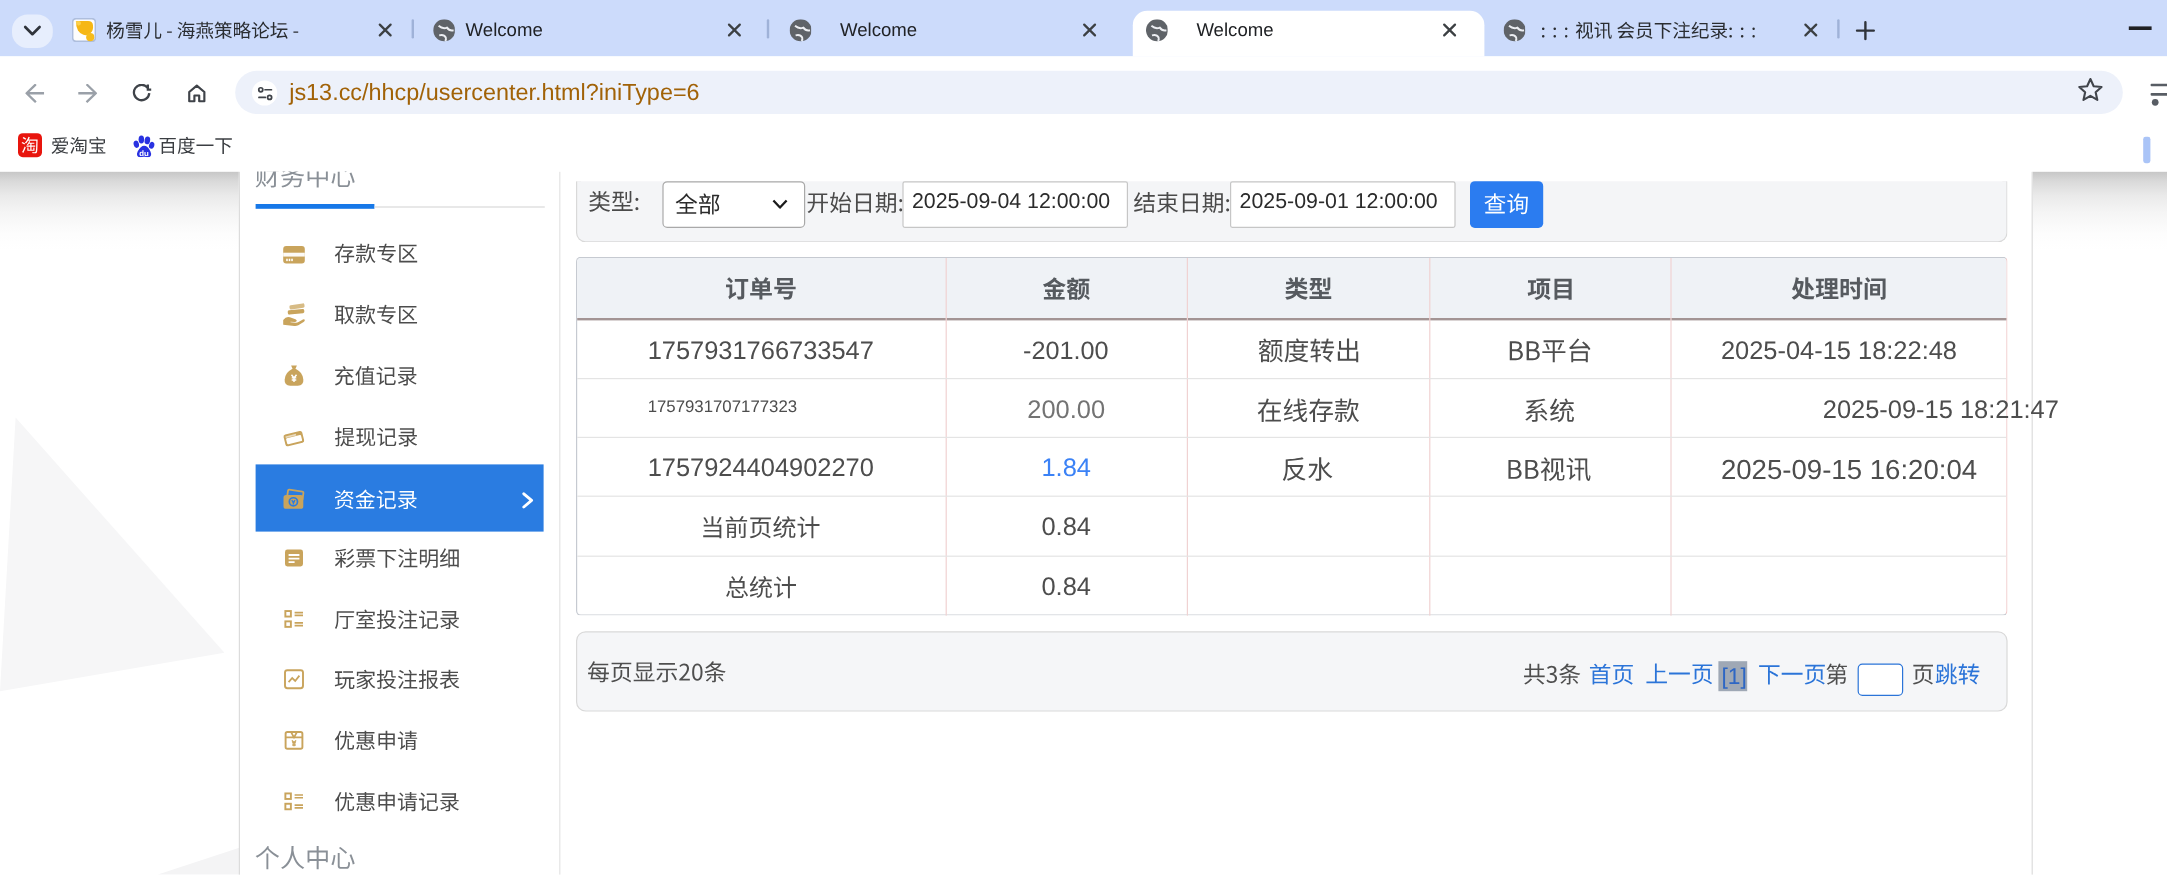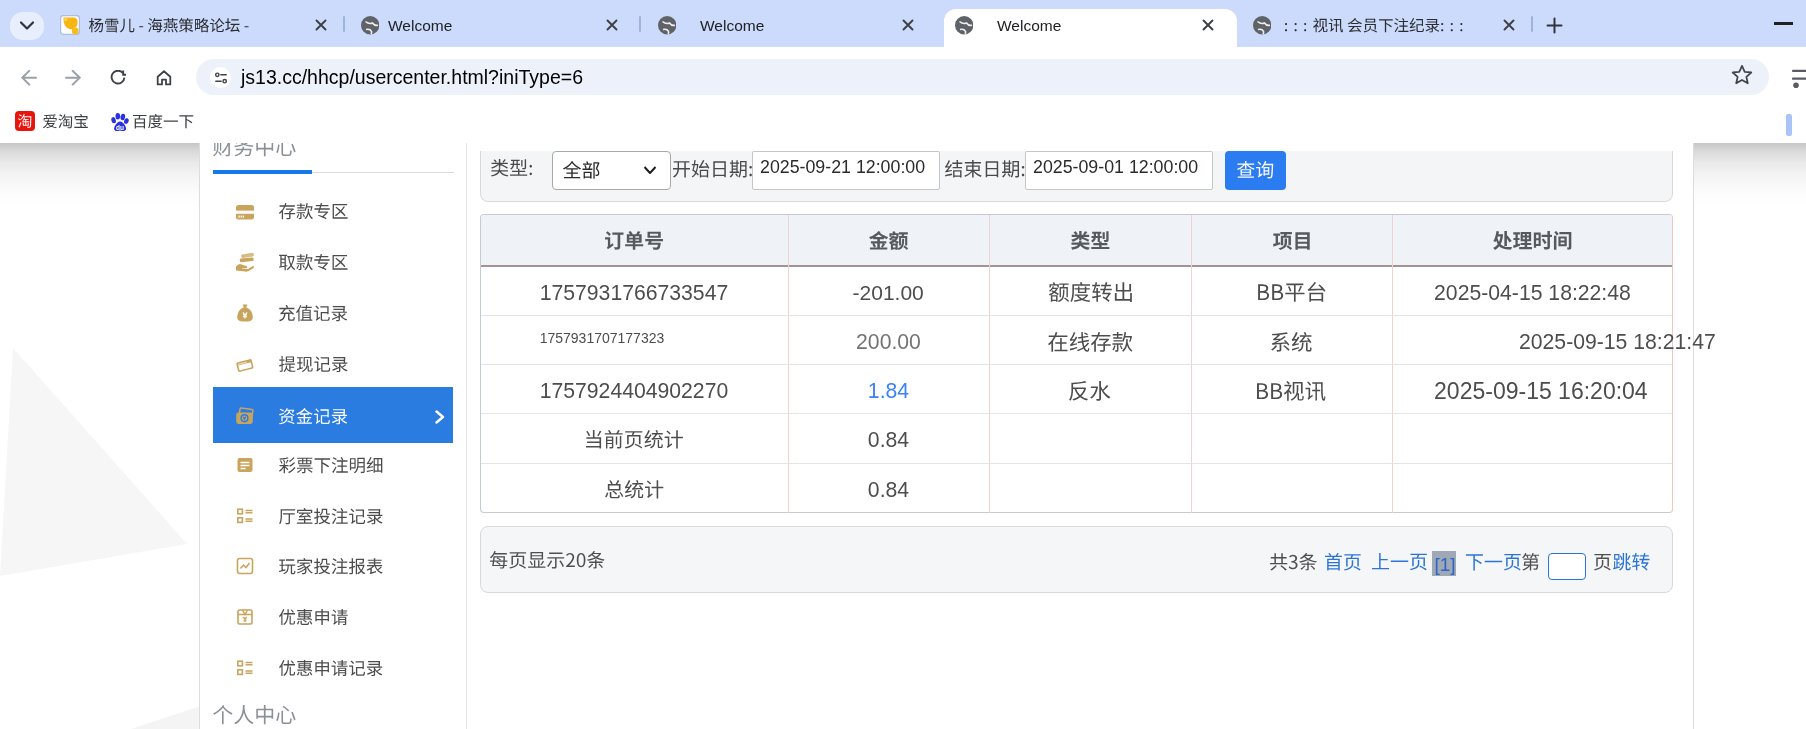--- a/index.html
+++ b/index.html
@@ -81,21 +81,21 @@
     <path d="M1.7 6.7 L8 1.3 L14.3 6.7 V14.4 H10 V9.6 H6 V14.4 H1.7 Z" fill="none" stroke="#3f4349" stroke-width="1.8" stroke-linejoin="round"></path>
   </svg>
 <div style="position:absolute;left:196px;top:59px;width:1573px;height:36px;background:#edf1fa;border-radius:18px"></div>
 <div style="position:absolute;left:209.5px;top:66.5px;width:21.5px;height:21.5px;background:#fff;border-radius:11px"></div>
 <svg style="position:absolute;left:212.5px;top:69.5px" width="16" height="16" viewBox="0 0 16 20">
     <circle cx="3.4" cy="6" r="2.1" fill="none" stroke="#3f4349" stroke-width="1.8"></circle>
     <path d="M7.8 6 H14.5" stroke="#3f4349" stroke-width="1.8" stroke-linecap="round"></path>
 <circle cx="12.6" cy="14" r="2.1" fill="none" stroke="#3f4349" stroke-width="1.8"></circle>
     <path d="M1.5 14 H8.2" stroke="#3f4349" stroke-width="1.8" stroke-linecap="round"></path>
   </svg>
-<div style="position:absolute;left:241px;top:68px;font-size:19.5px;color:#000000;font-weight:400;white-space:nowrap;line-height:1">js13.cc/hhcp/usercenter.html?iniType=6</div>
+<div style="position:absolute;left:241px;top:68px;font-size:19.5px;color:#a16207;font-weight:400;white-space:nowrap;line-height:1">js13.cc/hhcp/usercenter.html?iniType=6</div>
 <svg style="position:absolute;left:1730px;top:63px" width="24" height="24" viewBox="0 0 24 24">
     <svg viewBox="0 0 22 22" width="24" height="24">
       <path d="M11 2.6 L13.5 8.1 L19.5 8.7 L15 12.7 L16.3 18.6 L11 15.5 L5.7 18.6 L7 12.7 L2.5 8.7 L8.5 8.1 Z" fill="none" stroke="#41454b" stroke-width="1.6" stroke-linejoin="round"></path>
     </svg>
   </svg>
 <svg style="position:absolute;left:1792px;top:66px" width="14" height="24" viewBox="0 0 14 24">
     <path d="M1 4.8 H14 M1 12.6 H14" stroke="#585d64" stroke-width="2.2" stroke-linecap="round"></path>
     <circle cx="4" cy="19.3" r="2.8" fill="#585d64"></circle>
   </svg>
 <div style="position:absolute;left:0px;top:99px;width:1806px;height:44px;background:#ffffff"></div>
@@ -243,21 +243,21 @@
 <svg style="position:absolute;left:563.0px;top:17.7px;overflow:visible" width="36.5" height="17.7" viewBox="0.49 -16.17 36.52 17.65">
       <path d="M3.9 -4.7H15.4V-3.4H3.9ZM3.7 -8.9H15.4V-7.7H3.7ZM1.4 -0.3H17.7V1.0H1.4ZM8.8 -8.4H10.2V0.4H8.8ZM9.4 -16.2 10.6 -15.6Q9.6 -14.0 8.1 -12.5Q6.6 -11.0 5.0 -9.7Q3.3 -8.5 1.5 -7.6Q1.3 -7.9 1.0 -8.2Q0.8 -8.5 0.5 -8.8Q2.2 -9.6 3.9 -10.7Q5.6 -11.9 7.0 -13.3Q8.4 -14.7 9.4 -16.2ZM9.9 -15.6Q11.7 -13.3 13.9 -11.7Q16.1 -10.1 18.6 -8.7Q18.3 -8.5 18.0 -8.2Q17.7 -7.8 17.6 -7.5Q15.9 -8.5 14.4 -9.6Q12.9 -10.7 11.5 -12.0Q10.1 -13.3 8.7 -15.0Z M30.9 -15.0H35.8V-13.6H32.2V1.5H30.9ZM35.5 -15.0H35.8L36.0 -15.0L37.0 -14.4Q36.5 -13.1 35.9 -11.5Q35.3 -10.0 34.7 -8.7Q35.9 -7.3 36.4 -6.2Q36.8 -5.1 36.8 -4.1Q36.8 -3.2 36.6 -2.6Q36.4 -1.9 35.9 -1.6Q35.7 -1.5 35.4 -1.4Q35.1 -1.3 34.7 -1.2Q34.4 -1.2 33.9 -1.2Q33.5 -1.2 33.1 -1.2Q33.1 -1.5 33.0 -1.9Q32.9 -2.3 32.7 -2.6Q33.1 -2.5 33.5 -2.5Q33.9 -2.5 34.2 -2.5Q34.4 -2.5 34.6 -2.6Q34.8 -2.6 35.0 -2.7Q35.2 -2.9 35.4 -3.3Q35.5 -3.7 35.5 -4.2Q35.5 -5.1 35.0 -6.2Q34.5 -7.2 33.3 -8.5Q33.6 -9.3 33.9 -10.1Q34.2 -10.9 34.5 -11.7Q34.8 -12.5 35.1 -13.2Q35.4 -14.0 35.5 -14.5ZM20.5 -13.7H29.5V-12.4H20.5ZM20.0 -8.6H29.9V-7.3H20.0ZM21.7 -11.9 22.9 -12.3Q23.4 -11.5 23.7 -10.6Q24.0 -9.7 24.2 -9.0L22.9 -8.6Q22.7 -9.3 22.4 -10.2Q22.1 -11.2 21.7 -11.9ZM27.2 -12.3 28.7 -12.0Q28.4 -11.3 28.1 -10.6Q27.8 -9.9 27.5 -9.2Q27.2 -8.5 26.9 -8.0L25.7 -8.3Q26.0 -8.9 26.3 -9.6Q26.6 -10.3 26.8 -11.0Q27.1 -11.7 27.2 -12.3ZM21.8 -0.8H28.3V0.5H21.8ZM21.1 -5.5H29.1V1.3H27.6V-4.2H22.4V1.4H21.1ZM23.7 -15.7 25.0 -16.0Q25.3 -15.4 25.6 -14.7Q25.9 -14.0 26.0 -13.5L24.7 -13.1Q24.5 -13.6 24.3 -14.3Q24.0 -15.1 23.7 -15.7Z" fill="#2b2b2b"></path>
     </svg>
 <svg style="position:absolute;left:643px;top:22px" width="14" height="10" viewBox="0 0 14 10">
       <path d="M1.5 2 L7 8 L12.5 2" fill="none" stroke="#1c1c1c" stroke-width="1.9" stroke-linejoin="round"></path>
     </svg>
 <svg style="position:absolute;left:672.5px;top:17.2px;overflow:visible" width="78.9" height="17.6" viewBox="0.99 -15.98 78.91 17.57">
       <path d="M1.7 -14.7H17.4V-13.4H1.7ZM1.0 -7.9H18.0V-6.6H1.0ZM12.3 -14.0H13.8V1.5H12.3ZM5.6 -14.0H7.0V-8.8Q7.0 -7.4 6.9 -6.0Q6.7 -4.6 6.2 -3.2Q5.7 -1.9 4.8 -0.7Q3.8 0.6 2.2 1.6Q2.0 1.4 1.8 1.2Q1.7 1.0 1.4 0.8Q1.2 0.6 1.0 0.5Q2.6 -0.4 3.5 -1.5Q4.4 -2.6 4.8 -3.8Q5.3 -5.0 5.4 -6.3Q5.6 -7.5 5.6 -8.8Z M28.7 -0.6H35.5V0.7H28.7ZM27.8 -6.2H36.2V1.5H34.8V-4.9H29.1V1.5H27.8ZM33.1 -12.7 34.2 -13.2Q34.8 -12.4 35.5 -11.4Q36.1 -10.5 36.6 -9.5Q37.1 -8.6 37.4 -7.9L36.2 -7.2Q35.9 -8.0 35.4 -8.9Q34.9 -9.9 34.3 -10.9Q33.7 -11.8 33.1 -12.7ZM27.2 -7.7Q27.1 -7.9 27.0 -8.1Q27.0 -8.4 26.9 -8.7Q26.8 -8.9 26.7 -9.1Q26.9 -9.2 27.2 -9.5Q27.5 -9.8 27.9 -10.3Q28.1 -10.6 28.4 -11.2Q28.8 -11.7 29.2 -12.5Q29.7 -13.3 30.1 -14.2Q30.6 -15.1 30.9 -16.0L32.4 -15.6Q31.8 -14.2 31.1 -13.0Q30.4 -11.7 29.7 -10.6Q28.9 -9.5 28.2 -8.5V-8.5Q28.2 -8.5 28.0 -8.4Q27.9 -8.4 27.7 -8.2Q27.5 -8.1 27.3 -8.0Q27.2 -7.9 27.2 -7.7ZM27.2 -7.7 27.1 -8.9 28.0 -9.4 36.1 -9.9Q36.1 -9.6 36.2 -9.2Q36.3 -8.9 36.3 -8.6Q34.0 -8.5 32.5 -8.3Q30.9 -8.2 29.9 -8.1Q28.9 -8.1 28.4 -8.0Q27.9 -7.9 27.6 -7.9Q27.3 -7.8 27.2 -7.7ZM20.2 -5.5Q20.5 -6.5 20.9 -7.8Q21.2 -9.0 21.5 -10.4Q21.8 -11.9 22.0 -13.3Q22.2 -14.6 22.4 -15.9L23.7 -15.8Q23.6 -14.5 23.3 -13.1Q23.0 -11.6 22.7 -10.2Q22.4 -8.8 22.1 -7.5Q21.8 -6.2 21.5 -5.1ZM19.8 -12.1H25.5V-10.7H19.8ZM25.1 -12.1H25.3L25.6 -12.1L26.4 -12.0Q26.1 -8.3 25.4 -5.7Q24.7 -3.0 23.5 -1.3Q22.3 0.4 20.6 1.5Q20.5 1.2 20.2 0.9Q20.0 0.6 19.8 0.4Q21.3 -0.5 22.4 -2.1Q23.5 -3.7 24.2 -6.1Q24.9 -8.5 25.1 -11.8ZM20.2 -5.5 21.0 -6.6Q21.8 -6.0 22.7 -5.4Q23.5 -4.8 24.3 -4.1Q25.1 -3.4 25.7 -2.8Q26.4 -2.1 26.8 -1.6L25.9 -0.4Q25.5 -1.0 24.9 -1.6Q24.2 -2.3 23.5 -3.0Q22.7 -3.7 21.9 -4.4Q21.0 -5.0 20.2 -5.5Z M41.3 -14.7H53.8V1.2H52.3V-13.2H42.8V1.3H41.3ZM42.3 -8.1H52.9V-6.7H42.3ZM42.3 -1.3H53.0V0.1H42.3Z M68.6 -15.0H73.9V-13.7H68.6ZM68.6 -10.7H73.9V-9.4H68.6ZM68.6 -6.2H73.9V-4.9H68.6ZM73.2 -15.0H74.6V-0.3Q74.6 0.3 74.5 0.7Q74.3 1.0 73.9 1.2Q73.5 1.3 72.8 1.4Q72.1 1.4 71.1 1.4Q71.0 1.2 70.9 0.8Q70.8 0.3 70.6 0.1Q71.4 0.1 72.0 0.1Q72.7 0.1 72.9 0.1Q73.1 0.1 73.2 -0.0Q73.2 -0.1 73.2 -0.3ZM68.0 -15.0H69.3V-8.1Q69.3 -7.0 69.3 -5.8Q69.2 -4.5 69.0 -3.2Q68.8 -1.9 68.4 -0.6Q68.1 0.6 67.4 1.6Q67.3 1.5 67.1 1.3Q66.9 1.1 66.7 1.0Q66.4 0.9 66.3 0.8Q67.1 -0.5 67.4 -2.0Q67.8 -3.6 67.9 -5.2Q68.0 -6.7 68.0 -8.1ZM58.0 -13.4H67.1V-12.2H58.0ZM60.2 -10.5H65.0V-9.3H60.2ZM60.2 -7.5H65.1V-6.3H60.2ZM57.7 -4.4H67.1V-3.1H57.7ZM59.6 -15.7H60.9V-3.9H59.6ZM64.4 -15.7H65.7V-3.9H64.4ZM60.4 -2.7 61.7 -2.3Q61.2 -1.3 60.4 -0.2Q59.7 0.8 58.9 1.5Q58.8 1.4 58.6 1.2Q58.4 1.1 58.1 0.9Q57.9 0.8 57.7 0.7Q58.5 0.0 59.2 -0.9Q59.9 -1.7 60.4 -2.7ZM63.1 -2.1 64.2 -2.7Q64.6 -2.3 65.0 -1.8Q65.4 -1.3 65.7 -0.8Q66.0 -0.3 66.2 0.1L65.1 0.8Q64.9 0.4 64.6 -0.1Q64.2 -0.6 63.9 -1.1Q63.5 -1.7 63.1 -2.1Z M78.6 -7.4Q78.1 -7.4 77.8 -7.8Q77.4 -8.2 77.4 -8.7Q77.4 -9.3 77.8 -9.7Q78.1 -10.1 78.6 -10.1Q79.2 -10.1 79.5 -9.7Q79.9 -9.3 79.9 -8.7Q79.9 -8.2 79.5 -7.8Q79.2 -7.4 78.6 -7.4ZM78.6 0.2Q78.1 0.2 77.8 -0.1Q77.4 -0.5 77.4 -1.1Q77.4 -1.7 77.8 -2.0Q78.1 -2.4 78.6 -2.4Q79.2 -2.4 79.5 -2.0Q79.9 -1.7 79.9 -1.1Q79.9 -0.5 79.5 -0.1Q79.2 0.2 78.6 0.2Z" fill="#4a4a4a"></path>
     </svg>
 <div style="position:absolute;left:752px;top:8px;width:188px;height:38.5px;background:#fff;border:1px solid #c6c6c6;border-radius:2px"></div>
-<div style="position:absolute;left:760px;top:15.5px;font-size:17.8px;color:#2b2b2b;font-weight:400;white-space:nowrap;line-height:1">2025-09-21 12:00:00</div>
+<div style="position:absolute;left:760px;top:15.5px;font-size:17.8px;color:#2b2b2b;font-weight:400;white-space:nowrap;line-height:1">2025-09-04 12:00:00</div>
 <svg style="position:absolute;left:944.5px;top:17.2px;overflow:visible" width="79.3" height="17.6" viewBox="0.57 -15.98 79.33 17.57">
       <path d="M1.2 -3.5Q1.2 -3.6 1.1 -3.9Q1.0 -4.2 0.9 -4.4Q0.8 -4.7 0.7 -4.9Q1.0 -4.9 1.4 -5.3Q1.8 -5.6 2.2 -6.1Q2.5 -6.4 3.0 -7.0Q3.4 -7.5 4.0 -8.3Q4.6 -9.1 5.2 -10.1Q5.8 -11.0 6.3 -12.0L7.7 -11.2Q6.4 -9.3 5.0 -7.4Q3.6 -5.6 2.2 -4.3V-4.2Q2.2 -4.2 2.1 -4.2Q1.9 -4.1 1.7 -4.0Q1.5 -3.9 1.3 -3.7Q1.2 -3.6 1.2 -3.5ZM1.2 -3.5 1.1 -4.7 1.9 -5.2 7.6 -6.1Q7.5 -5.8 7.6 -5.5Q7.6 -5.1 7.6 -4.9Q5.6 -4.5 4.4 -4.3Q3.2 -4.0 2.6 -3.9Q2.0 -3.8 1.7 -3.7Q1.4 -3.6 1.2 -3.5ZM1.1 -8.1Q1.0 -8.3 0.9 -8.5Q0.9 -8.8 0.8 -9.1Q0.7 -9.3 0.6 -9.5Q0.8 -9.6 1.1 -9.9Q1.4 -10.2 1.7 -10.7Q1.8 -10.9 2.1 -11.4Q2.4 -11.9 2.8 -12.7Q3.2 -13.4 3.6 -14.2Q3.9 -15.0 4.2 -15.8L5.7 -15.2Q5.2 -14.1 4.6 -13.0Q4.0 -11.8 3.3 -10.8Q2.7 -9.8 2.0 -8.9V-8.9Q2.0 -8.9 1.9 -8.8Q1.7 -8.7 1.5 -8.6Q1.3 -8.5 1.2 -8.4Q1.1 -8.2 1.1 -8.1ZM1.1 -8.1 1.0 -9.2 1.8 -9.6 5.8 -10.0Q5.7 -9.7 5.7 -9.4Q5.6 -9.0 5.6 -8.8Q4.3 -8.6 3.4 -8.5Q2.6 -8.4 2.1 -8.4Q1.7 -8.3 1.4 -8.2Q1.2 -8.2 1.1 -8.1ZM0.7 -1.0Q1.6 -1.2 2.7 -1.4Q3.8 -1.6 5.1 -1.9Q6.3 -2.1 7.6 -2.4L7.7 -1.0Q5.9 -0.6 4.1 -0.2Q2.3 0.1 0.9 0.5ZM7.8 -13.4H17.9V-12.0H7.8ZM8.2 -9.1H17.6V-7.7H8.2ZM9.5 -0.6H16.4V0.7H9.5ZM12.1 -16.0H13.6V-8.4H12.1ZM8.7 -5.8H17.1V1.4H15.7V-4.5H10.1V1.5H8.7Z M20.4 -13.9H36.6V-12.6H20.4ZM27.7 -15.9H29.2V1.5H27.7ZM27.6 -5.8 28.8 -5.3Q28.1 -4.3 27.2 -3.4Q26.3 -2.5 25.2 -1.7Q24.1 -0.9 23.0 -0.2Q21.9 0.4 20.7 0.9Q20.7 0.7 20.5 0.5Q20.3 0.3 20.1 0.1Q19.9 -0.2 19.8 -0.3Q20.9 -0.7 22.0 -1.3Q23.1 -1.8 24.2 -2.6Q25.2 -3.3 26.1 -4.1Q27.0 -5.0 27.6 -5.8ZM29.4 -5.8Q30.3 -4.6 31.6 -3.6Q32.8 -2.5 34.3 -1.7Q35.9 -0.8 37.4 -0.3Q37.2 -0.2 37.0 0.0Q36.8 0.2 36.6 0.5Q36.5 0.7 36.3 0.9Q34.8 0.3 33.3 -0.6Q31.8 -1.6 30.5 -2.8Q29.2 -4.0 28.3 -5.2ZM23.1 -9.3V-6.3H33.9V-9.3ZM21.8 -10.5H35.3V-5.1H21.8Z M41.3 -14.7H53.8V1.2H52.3V-13.2H42.8V1.3H41.3ZM42.3 -8.1H52.9V-6.7H42.3ZM42.3 -1.3H53.0V0.1H42.3Z M68.6 -15.0H73.9V-13.7H68.6ZM68.6 -10.7H73.9V-9.4H68.6ZM68.6 -6.2H73.9V-4.9H68.6ZM73.2 -15.0H74.6V-0.3Q74.6 0.3 74.5 0.7Q74.3 1.0 73.9 1.2Q73.5 1.3 72.8 1.4Q72.1 1.4 71.1 1.4Q71.0 1.2 70.9 0.8Q70.8 0.3 70.6 0.1Q71.4 0.1 72.0 0.1Q72.7 0.1 72.9 0.1Q73.1 0.1 73.2 -0.0Q73.2 -0.1 73.2 -0.3ZM68.0 -15.0H69.3V-8.1Q69.3 -7.0 69.3 -5.8Q69.2 -4.5 69.0 -3.2Q68.8 -1.9 68.4 -0.6Q68.1 0.6 67.4 1.6Q67.3 1.5 67.1 1.3Q66.9 1.1 66.7 1.0Q66.4 0.9 66.3 0.8Q67.1 -0.5 67.4 -2.0Q67.8 -3.6 67.9 -5.2Q68.0 -6.7 68.0 -8.1ZM58.0 -13.4H67.1V-12.2H58.0ZM60.2 -10.5H65.0V-9.3H60.2ZM60.2 -7.5H65.1V-6.3H60.2ZM57.7 -4.4H67.1V-3.1H57.7ZM59.6 -15.7H60.9V-3.9H59.6ZM64.4 -15.7H65.7V-3.9H64.4ZM60.4 -2.7 61.7 -2.3Q61.2 -1.3 60.4 -0.2Q59.7 0.8 58.9 1.5Q58.8 1.4 58.6 1.2Q58.4 1.1 58.1 0.9Q57.9 0.8 57.7 0.7Q58.5 0.0 59.2 -0.9Q59.9 -1.7 60.4 -2.7ZM63.1 -2.1 64.2 -2.7Q64.6 -2.3 65.0 -1.8Q65.4 -1.3 65.7 -0.8Q66.0 -0.3 66.2 0.1L65.1 0.8Q64.9 0.4 64.6 -0.1Q64.2 -0.6 63.9 -1.1Q63.5 -1.7 63.1 -2.1Z M78.6 -7.4Q78.1 -7.4 77.8 -7.8Q77.4 -8.2 77.4 -8.7Q77.4 -9.3 77.8 -9.7Q78.1 -10.1 78.6 -10.1Q79.2 -10.1 79.5 -9.7Q79.9 -9.3 79.9 -8.7Q79.9 -8.2 79.5 -7.8Q79.2 -7.4 78.6 -7.4ZM78.6 0.2Q78.1 0.2 77.8 -0.1Q77.4 -0.5 77.4 -1.1Q77.4 -1.7 77.8 -2.0Q78.1 -2.4 78.6 -2.4Q79.2 -2.4 79.5 -2.0Q79.9 -1.7 79.9 -1.1Q79.9 -0.5 79.5 -0.1Q79.2 0.2 78.6 0.2Z" fill="#4a4a4a"></path>
     </svg>
 <div style="position:absolute;left:1025px;top:8px;width:188px;height:38.5px;background:#fff;border:1px solid #c6c6c6;border-radius:2px"></div>
 <div style="position:absolute;left:1033px;top:15.5px;font-size:17.8px;color:#2b2b2b;font-weight:400;white-space:nowrap;line-height:1">2025-09-01 12:00:00</div>
 <div style="position:absolute;left:1225px;top:7.5px;width:61px;height:39.5px;background:#2b7cf0;border-radius:4px"></div>
 <svg style="position:absolute;left:1237.0px;top:18.3px;overflow:visible" width="36.2" height="17.4" viewBox="0.68 -15.96 36.20 17.41">
       <path d="M5.6 -4.1V-2.5H13.3V-4.1ZM5.6 -6.7V-5.1H13.3V-6.7ZM4.2 -7.7H14.8V-1.5H4.2ZM1.1 -13.5H17.9V-12.3H1.1ZM8.7 -16.0H10.1V-8.3H8.7ZM7.9 -13.2 9.1 -12.7Q8.5 -11.8 7.6 -10.9Q6.8 -10.1 5.8 -9.3Q4.8 -8.5 3.7 -7.9Q2.7 -7.3 1.6 -6.9Q1.5 -7.1 1.3 -7.3Q1.2 -7.5 1.0 -7.7Q0.8 -7.9 0.7 -8.1Q1.7 -8.4 2.7 -9.0Q3.8 -9.5 4.8 -10.2Q5.7 -10.8 6.5 -11.6Q7.4 -12.4 7.9 -13.2ZM10.9 -13.2Q11.5 -12.4 12.3 -11.6Q13.2 -10.9 14.2 -10.3Q15.1 -9.6 16.2 -9.1Q17.3 -8.6 18.3 -8.2Q18.2 -8.1 18.0 -7.9Q17.8 -7.7 17.6 -7.5Q17.5 -7.3 17.4 -7.1Q16.3 -7.5 15.2 -8.1Q14.2 -8.6 13.2 -9.4Q12.2 -10.1 11.3 -11.0Q10.4 -11.8 9.8 -12.7ZM1.4 -0.4H17.7V0.9H1.4Z M21.2 -14.7 22.2 -15.6Q22.6 -15.1 23.1 -14.6Q23.6 -14.1 24.1 -13.7Q24.5 -13.2 24.8 -12.8L23.8 -11.8Q23.5 -12.2 23.1 -12.7Q22.6 -13.2 22.1 -13.8Q21.6 -14.3 21.2 -14.7ZM22.3 0.8 22.0 -0.6 22.4 -1.2 25.8 -3.6Q25.9 -3.4 26.1 -3.0Q26.2 -2.6 26.3 -2.5Q25.1 -1.5 24.4 -1.0Q23.6 -0.4 23.2 -0.1Q22.8 0.2 22.6 0.4Q22.4 0.6 22.3 0.8ZM19.8 -10.0H23.3V-8.6H19.8ZM22.3 0.8Q22.2 0.6 22.1 0.4Q22.0 0.1 21.8 -0.1Q21.7 -0.3 21.6 -0.5Q21.8 -0.6 22.2 -1.1Q22.5 -1.5 22.5 -2.1V-10.0H23.9V-0.9Q23.9 -0.9 23.7 -0.8Q23.6 -0.6 23.3 -0.5Q23.1 -0.3 22.9 -0.1Q22.6 0.2 22.5 0.4Q22.3 0.6 22.3 0.8ZM28.6 -16.0 30.1 -15.6Q29.6 -14.3 29.0 -13.0Q28.4 -11.7 27.6 -10.6Q26.9 -9.5 26.2 -8.7Q26.0 -8.8 25.8 -9.0Q25.6 -9.2 25.3 -9.3Q25.1 -9.5 24.9 -9.6Q25.7 -10.4 26.4 -11.4Q27.1 -12.4 27.7 -13.6Q28.2 -14.8 28.6 -16.0ZM28.3 -13.1H35.9V-11.8H27.6ZM35.5 -13.1H36.9Q36.9 -13.1 36.9 -13.0Q36.9 -12.8 36.9 -12.6Q36.9 -12.5 36.9 -12.3Q36.7 -9.0 36.6 -6.7Q36.5 -4.3 36.4 -2.8Q36.2 -1.3 36.0 -0.5Q35.8 0.3 35.5 0.6Q35.2 1.0 34.9 1.2Q34.5 1.4 34.0 1.4Q33.6 1.5 32.9 1.5Q32.1 1.4 31.3 1.4Q31.3 1.1 31.2 0.7Q31.1 0.3 30.9 0.0Q31.7 0.1 32.5 0.1Q33.2 0.1 33.5 0.1Q33.8 0.1 34.0 0.1Q34.1 0.0 34.3 -0.2Q34.5 -0.5 34.7 -1.2Q34.9 -2.0 35.0 -3.5Q35.1 -5.0 35.3 -7.2Q35.4 -9.5 35.5 -12.8ZM28.0 -6.7H32.5V-5.5H28.0ZM28.1 -9.9H33.0V-2.3H28.1V-3.5H31.8V-8.7H28.1ZM27.2 -9.9H28.5V-1.2H27.2Z" fill="#ffffff"></path>
     </svg>
 <div style="position:absolute;left:479.5px;top:70.5px;width:1193.5px;height:299.5px;background:#fff;border:1px solid #c6cad1;border-right-color:#eec6c6;border-radius:4px"></div>

